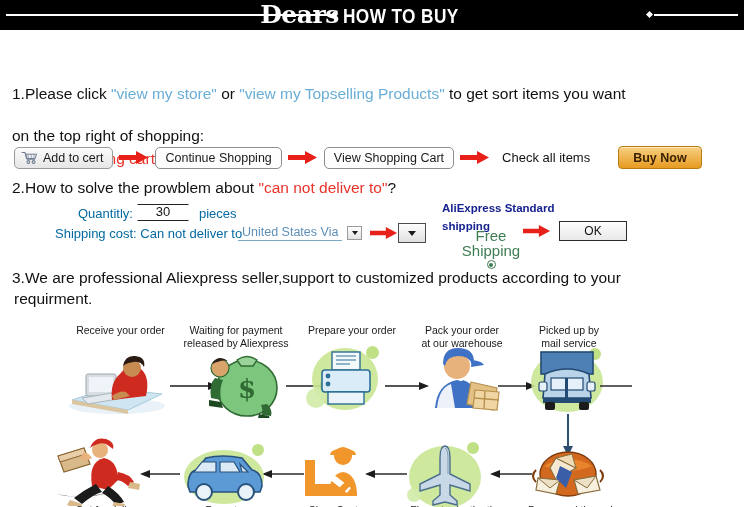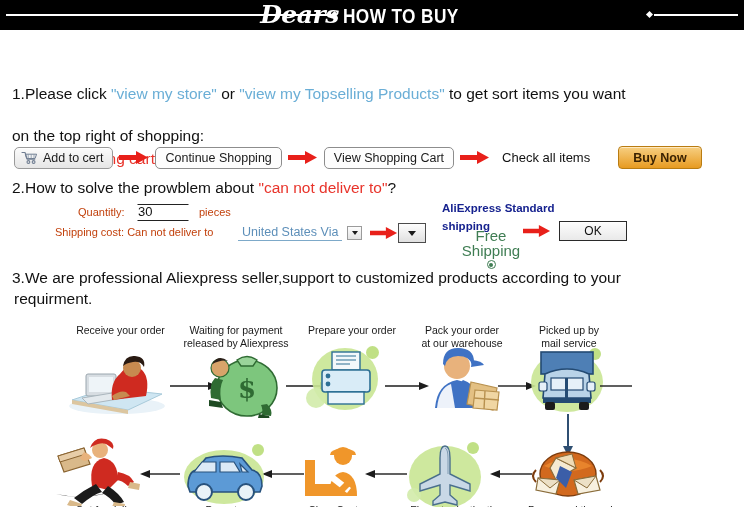--- a/index.html
+++ b/index.html
@@ -30,21 +30,20 @@
   }
   .header .dot.left  { left:332px; }
   .header .dot.right { right:92px; }
   .header .title-wrap {
     position:absolute; left:0; right:0; top:0; height:30px;
     display:flex; align-items:center; justify-content:center;
     gap:4px;
   }
   .brand {
     font-family:"DejaVu Serif", serif;
-    font-style:italic;
     font-weight:bold;
     font-size:25px;
     color:#ffffff;
     letter-spacing:-0.5px;
     line-height:1;
     padding-bottom:2px;
   }
   .htb {
     font-family:"Liberation Sans Narrow","Liberation Sans", sans-serif;
     font-weight:bold;
@@ -100,29 +99,29 @@
   }
   .cart-icon { width:17px; height:13px; display:block; }
 
   .arrow-red { width:30px; height:15px; display:block; }
   .arrow-sp { margin:0 6px; }
 
   .checktext { font-size:13px; color:#111; margin-left:6px; white-space:nowrap; }
 
   
   .formzone { position:absolute; left:0; top:172px; width:744px; height:60px; }
-  .f-label { position:absolute; font-size:11px; color:#c2410c; white-space:nowrap; }
+  .f-label { position:absolute; font-size:13px; color:#0369a1; white-space:nowrap; }
   .qty-box {
     position:absolute;
     width:52px; height:17px;
     background:#fff;
     border:1px solid #fff;
     border-bottom:1.5px solid #222;
     border-top:1.5px solid #222;
-    text-align:left;
+    text-align:center;
     font-size:13px; color:#111;
     line-height:14px;
   }
   .country {
     position:absolute;
     font-size:12.5px; color:#5d8fb9;
     border-bottom:1px solid #7da9c9;
     padding:0 4px 1px 4px;
     white-space:nowrap;
   }

